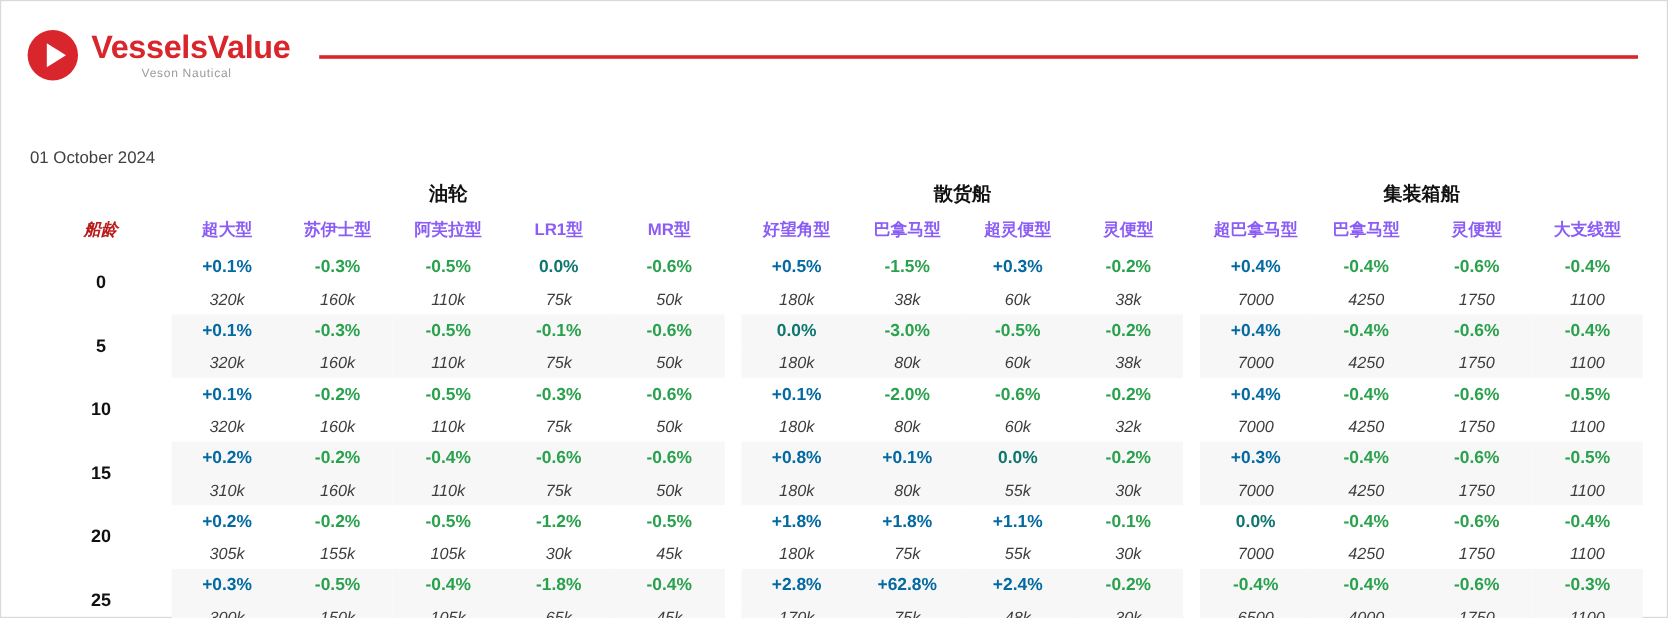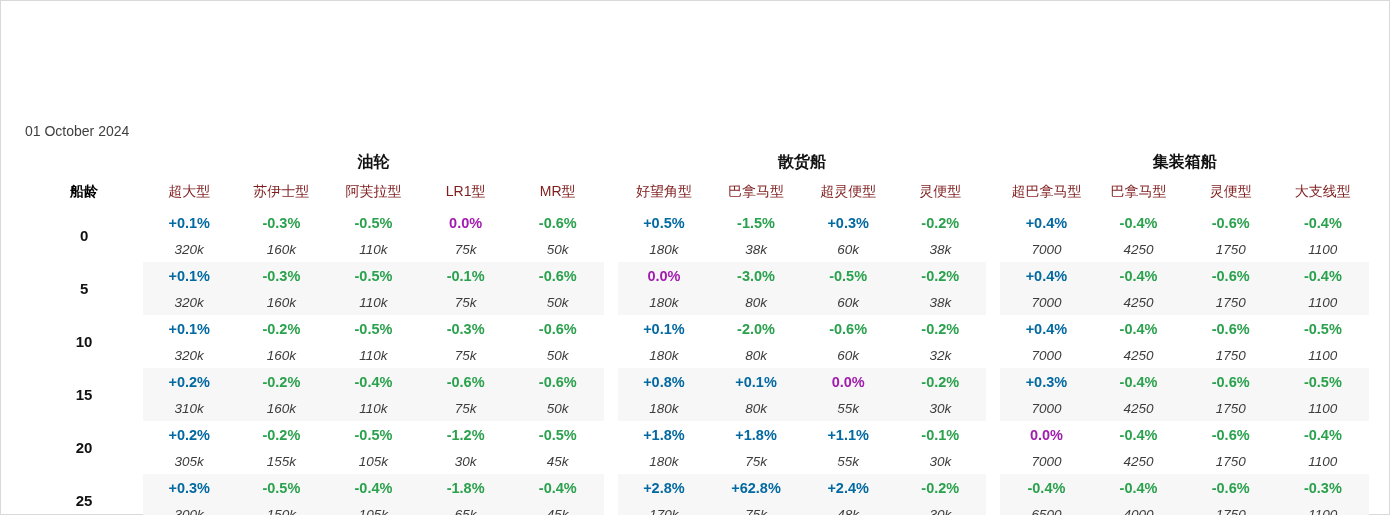--- a/index.html
+++ b/index.html
@@ -123,30 +123,31 @@
 
   .group-head {
     font-size: 16px;
     font-weight: bold;
     color: #111111;
     padding-bottom: 4px;
     height: 26px;
   }
   .sub-head {
     font-size: 14px;
-    font-weight: normal;
-    color: #7f1d1d;
+    font-weight: bold;
+    color: #8b5cf6;
     height: 34px;
     line-height: 1.1;
     padding-bottom: 6px;
   }
   .age-head {
     font-size: 14px;
     font-weight: bold;
-    color: #000000;
+    color: #b91c1c;
+    font-style: italic;
   }
   .age-cell {
     font-size: 15px;
     font-weight: bold;
     color: #111111;
   }
   .pct {
     font-size: 14.5px;
     font-weight: bold;
     height: 27px;
@@ -155,28 +156,38 @@
     font-size: 13.5px;
     font-style: italic;
     color: #3d3d3d;
     height: 26px;
   }
   tr.band-alt td.pct, tr.band-alt td.val {
     background: #f7f7f7;
   }
   .up { color: #0369a1; margin-top: 24px; }
   .down { color: #2aa14d; }
-  .flat { color: #a21caf; }
+  .flat { color: #0f766e; }
   .gapcell { background: #ffffff !important; }
 </style>
 </head>
 <body>
 
 <div class="page">
 
+  <div class="header">
+    <div class="logo-mark">
+      <div class="tri"></div>
+    </div>
+    <div class="logo-text-wrap">
+      <div class="logo-word">VesselsValue</div>
+      <div class="logo-sub">Veson Nautical</div>
+    </div>
+    <div class="header-rule"></div>
+  </div>
 
   <div class="date-label">01 October 2024</div>
 
   <table class="matrix">
     <colgroup>
       <col class="age-col">
       <col class="data-col">
         <col class="data-col">
         <col class="data-col">
         <col class="data-col">

